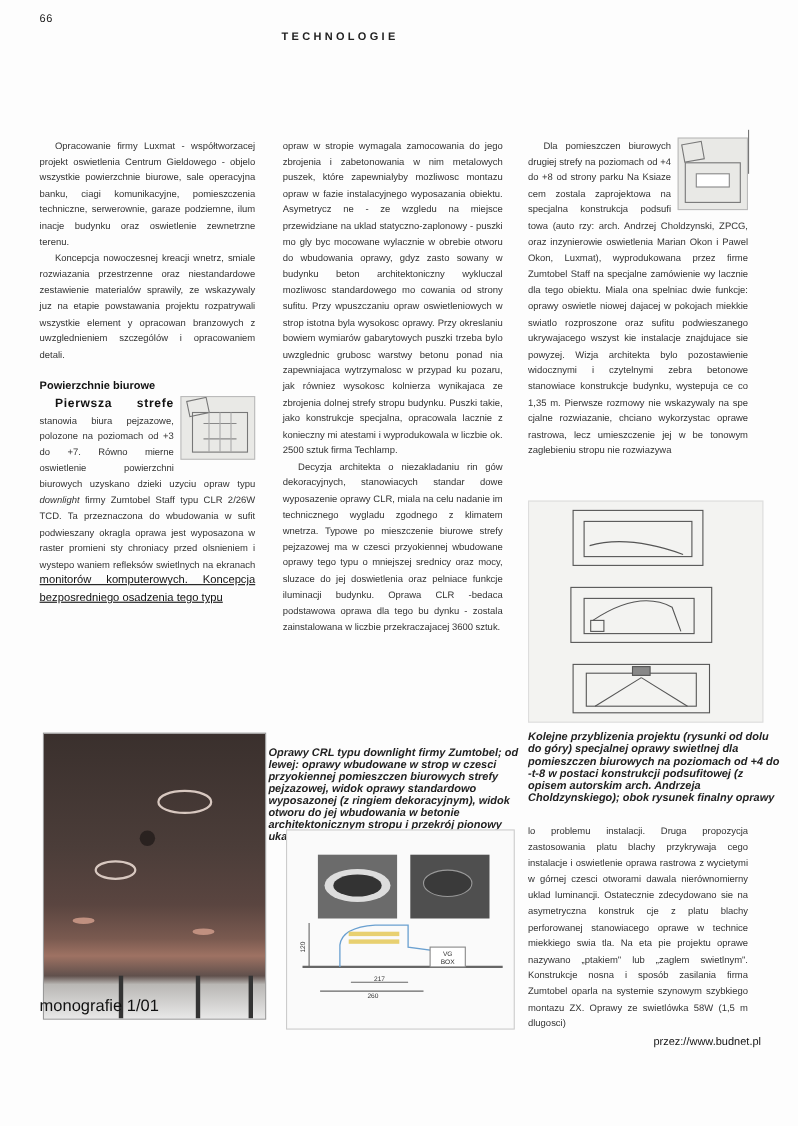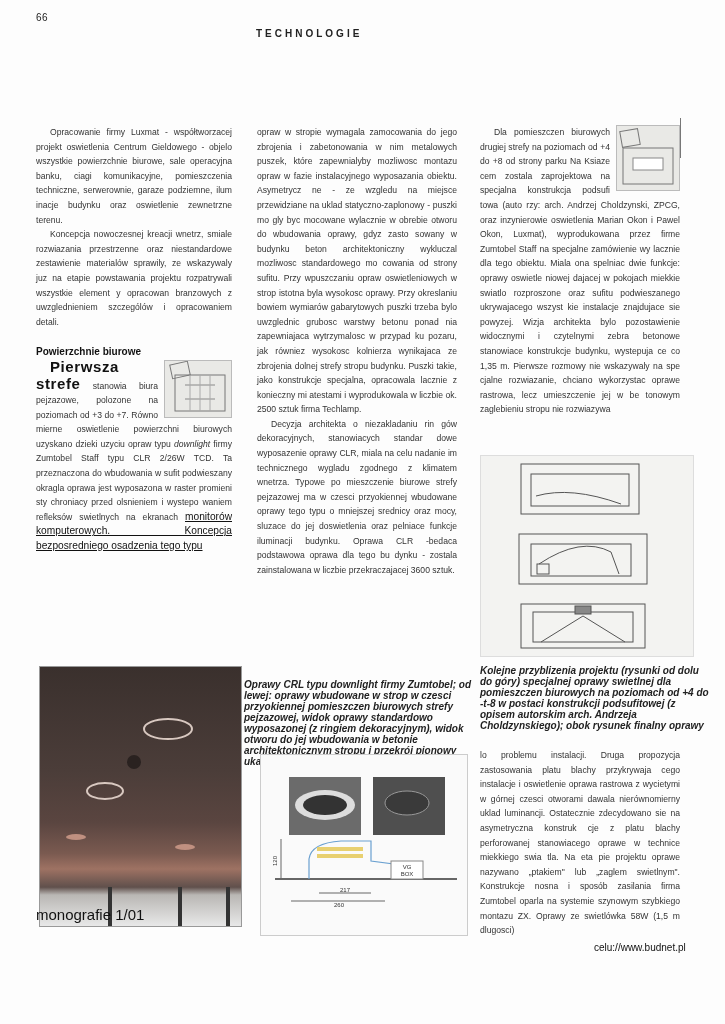--- a/index.html
+++ b/index.html
@@ -7,21 +7,21 @@
          font-family:"Liberation Sans", sans-serif; color:#222; }
   .abs { position:absolute; }
   .hdr-num { left:36px; top:12px; font-size:10px; font-weight:normal; letter-spacing:0.5px; }
   .hdr-title { left:256px; top:28px; font-size:10px; font-weight:bold; letter-spacing:3px; }
   .col { font-size:8.6px; line-height:14.6px; text-align:justify; color:#333; }
   .col p { margin:0; text-indent:14px; }
   .c1 { left:36px; top:125px; width:196px; }
   .c2 { left:257px; top:125px; width:200px; }
   .c3 { left:480px; top:125px; width:200px; }
   h3.sub { margin:0; font-size:10px; font-weight:bold; color:#111; }
-  .bold-lead { font-weight:bold; font-size:15px; letter-spacing:0.6px; color:#111; }
+  .bold-lead { font-weight:bold; font-size:11px; letter-spacing:0.6px; color:#111; }
   .big { font-size:10.2px; color:#111;text-decoration:underline; }
   .float-img { float:right; margin:0 0 2px 6px; background:#e9e9e6; border:1px solid #bbb; }
   .plan1 { width:66px; height:56px; }
   .plan2 { width:62px; height:64px; }
   .caption { font-size:10px; font-style:italic; font-weight:bold; line-height:11px; color:#222; }
   .cap1 { left:244px; top:679px; width:232px; }
   .cap2 { left:480px; top:665px; width:230px; }
   .photo { left:39px; top:666px; width:201px; height:259px; border:1px solid #999;
            background:linear-gradient(180deg,#3a302d 0%,#4b3d39 40%,#5a4540 60%,#7a5a50 72%,#9e7263 78%,#60504c 85%,#b9b7b4 88%,#e8e8e8 100%); }
   .fig-lum { left:260px; top:754px; width:206px; height:180px; border:1px solid #ccc; background:#fafafa; }
@@ -133,13 +133,13 @@
     <line x1="58" y1="138" x2="110" y2="138" stroke="#666"></line>
     <text x="84" y="137" font-size="6" text-anchor="middle" fill="#333" font-family="Liberation Sans, sans-serif">217</text>
     <line x1="30" y1="146" x2="124" y2="146" stroke="#666"></line>
     <text x="78" y="152" font-size="6" text-anchor="middle" fill="#333" font-family="Liberation Sans, sans-serif">260</text>
     <line x1="20" y1="84" x2="20" y2="124" stroke="#666"></line>
     <text x="16" y="106" font-size="6" text-anchor="middle" fill="#333" transform="rotate(-90 16 106)" font-family="Liberation Sans, sans-serif">120</text>
   </svg>
 </div>
 
 <div class="abs foot-l">monografie 1/01</div>
-<div class="abs foot-r">celu://www.budnet.pl</div>
+<div class="abs foot-r">przez://www.budnet.pl</div>
 
 </body></html>

